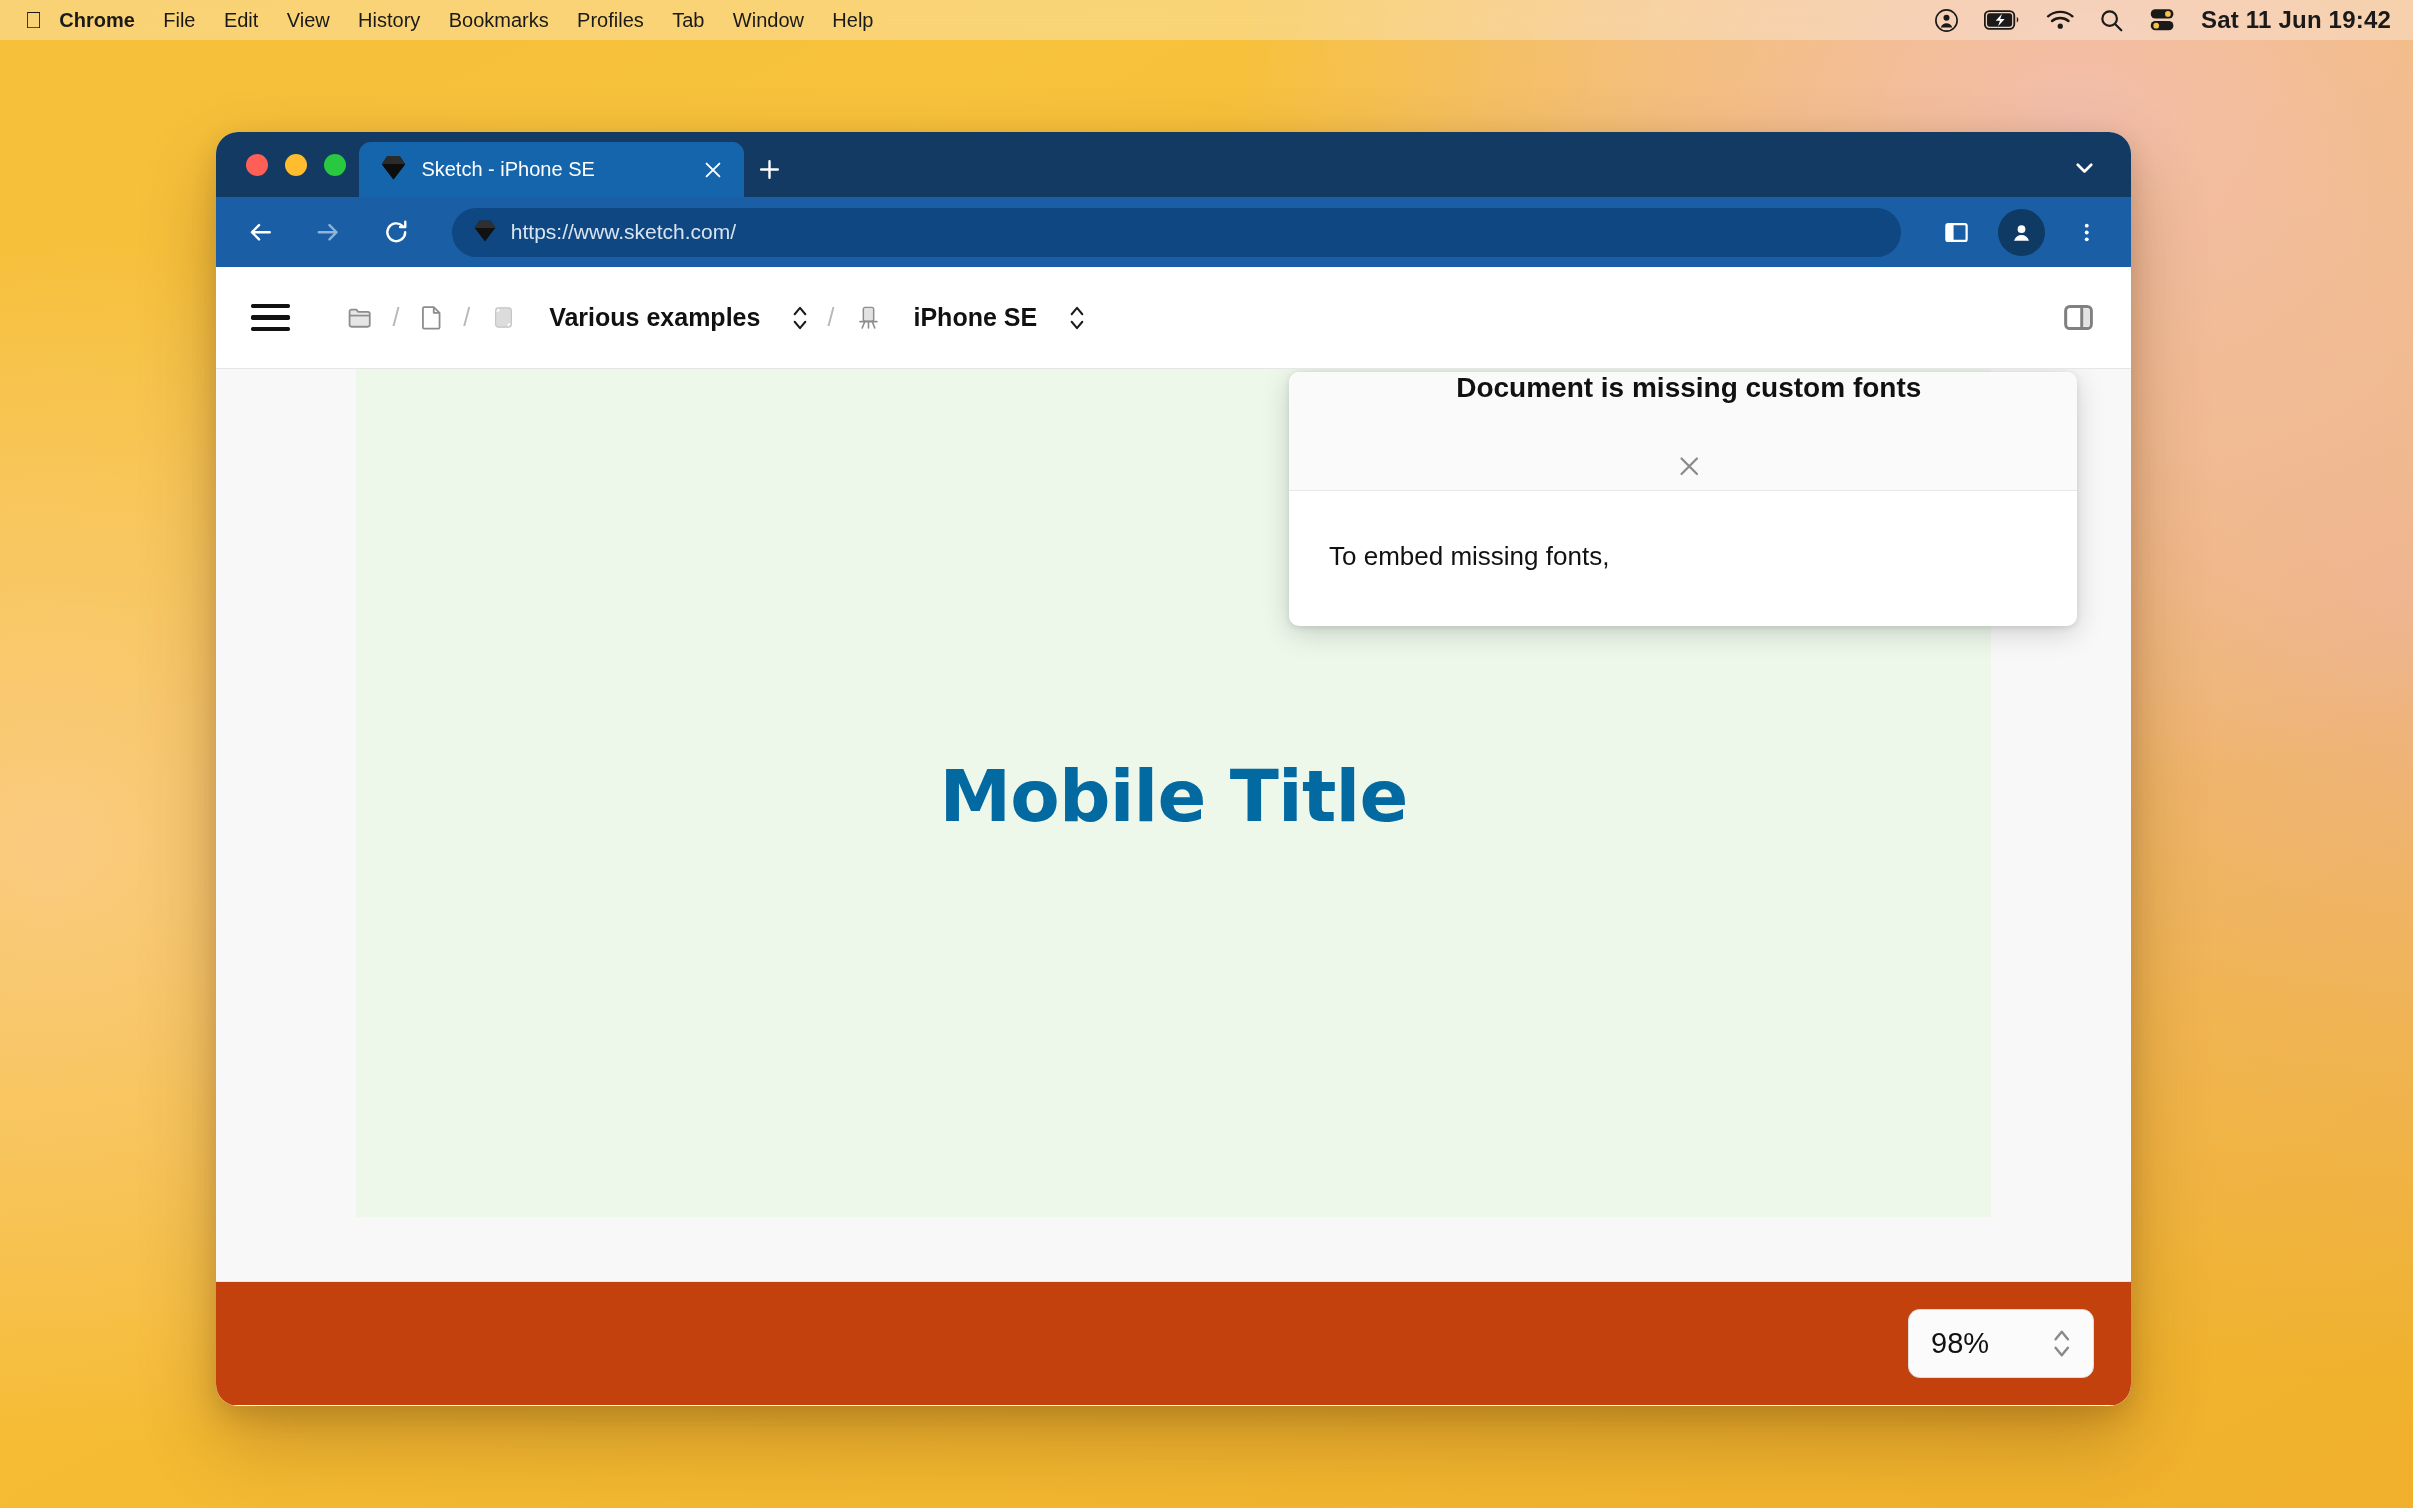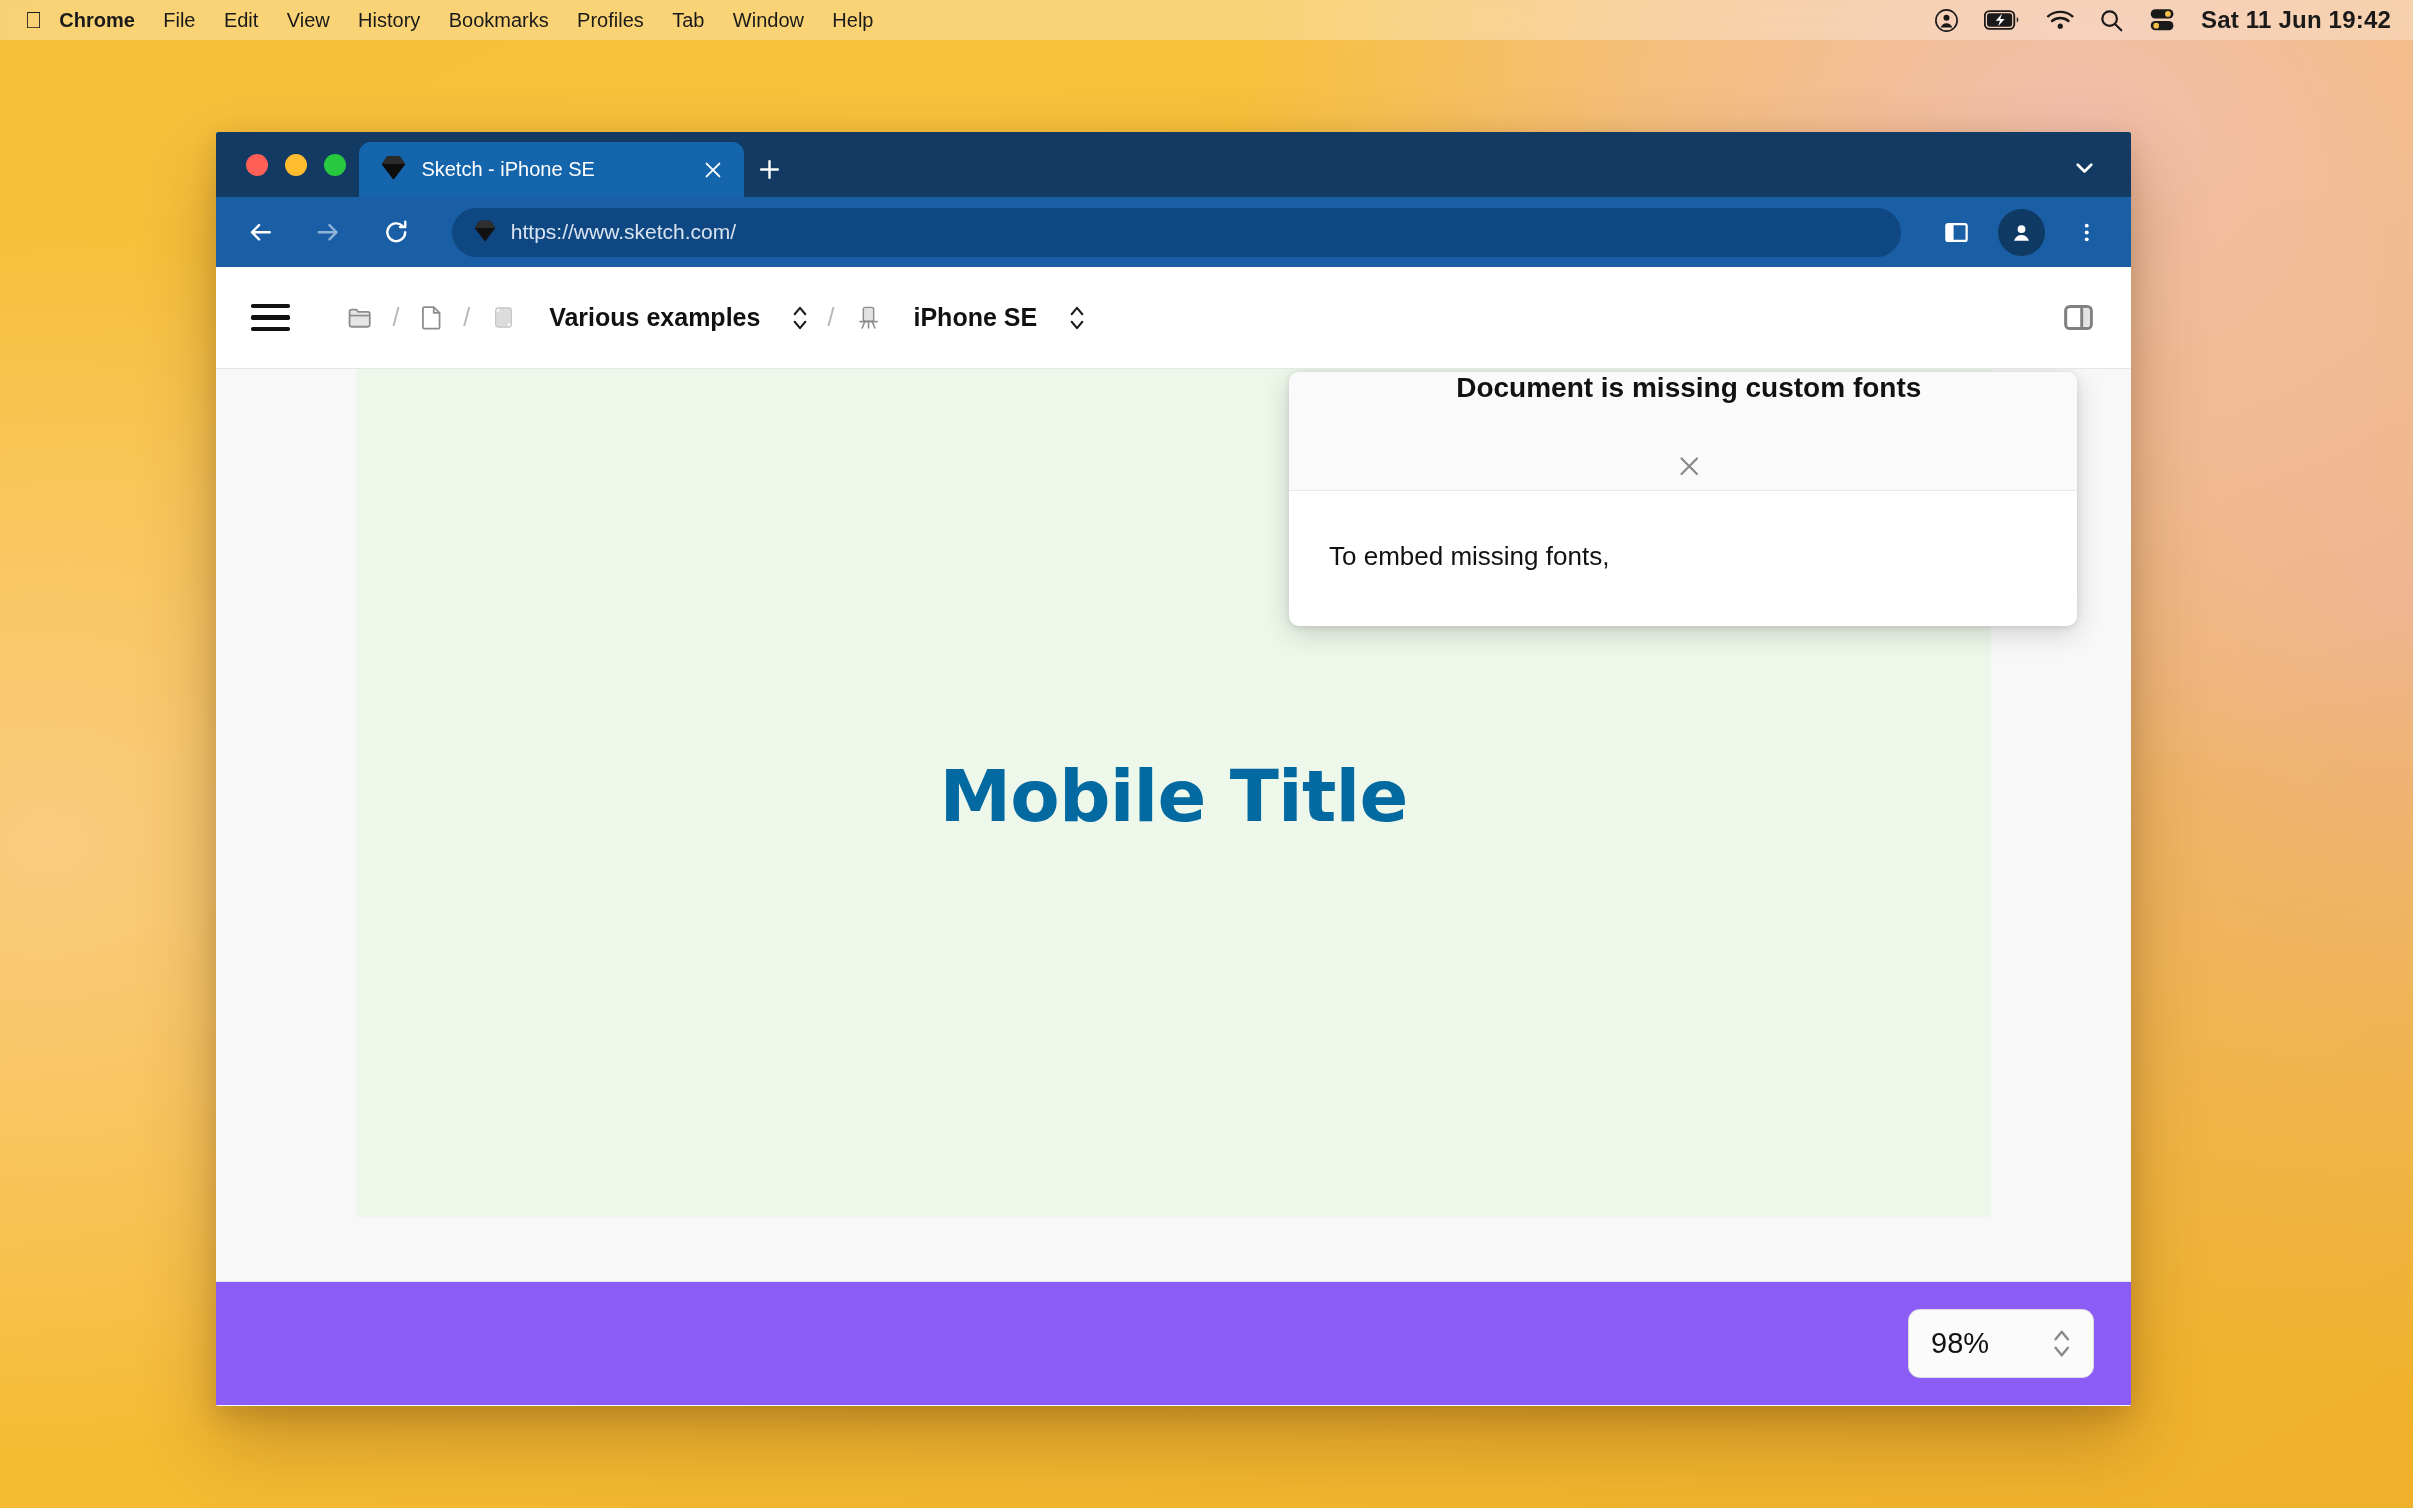--- a/index.html
+++ b/index.html
@@ -42,21 +42,21 @@
   .apple-logo { font-size: 23.5px; line-height: 40px; padding: 0 6.7px 0 0; }
   .menu-right { margin-left: auto; display: flex; align-items: center; gap: 25px; }
   .mb-icon { display: flex; align-items: center; justify-content: center; }
   .menu-clock { font-size: 24px; white-space: nowrap; letter-spacing: 0.2px; font-weight: bold; }
 
   
   #chrome-window {
     position: absolute;
     left: 216px; top: 132px;
     width: 1915px; height: 1274px;
-    border-radius: 2px;
+    border-radius: 22px;
     box-shadow: 0 34px 75px rgba(90,50,10,0.30), 0 8.4px 25px rgba(90,50,10,0.18);
     overflow: hidden;
     background: #ffffff;
   }
 
   
   #tabstrip {
     position: relative;
     height: 65px;
     background: #123a62;
@@ -197,21 +197,21 @@
     padding: 45px 40px 50px 40px;
     font-size: 26px;
     line-height: 1.55;
     color: #111;
   }
   .dlg-link { color: #f4641e; font-weight: bold; cursor: pointer; }
 
   
   #statusbar {
     height: 124px;
-    background: #8b5cf6;
+    background: #c2410c;
     border-top: 0.8px solid #e6e6e6;
     display: flex; align-items: center; justify-content: flex-end;
     padding: 0 37px;
   }
   .zoom-control {
     width: 186px; height: 69px;
     border: 0.8px solid #dcdcdc;
     border-radius: 11.7px;
     background: #fbfbfb;
     display: flex; align-items: center;

